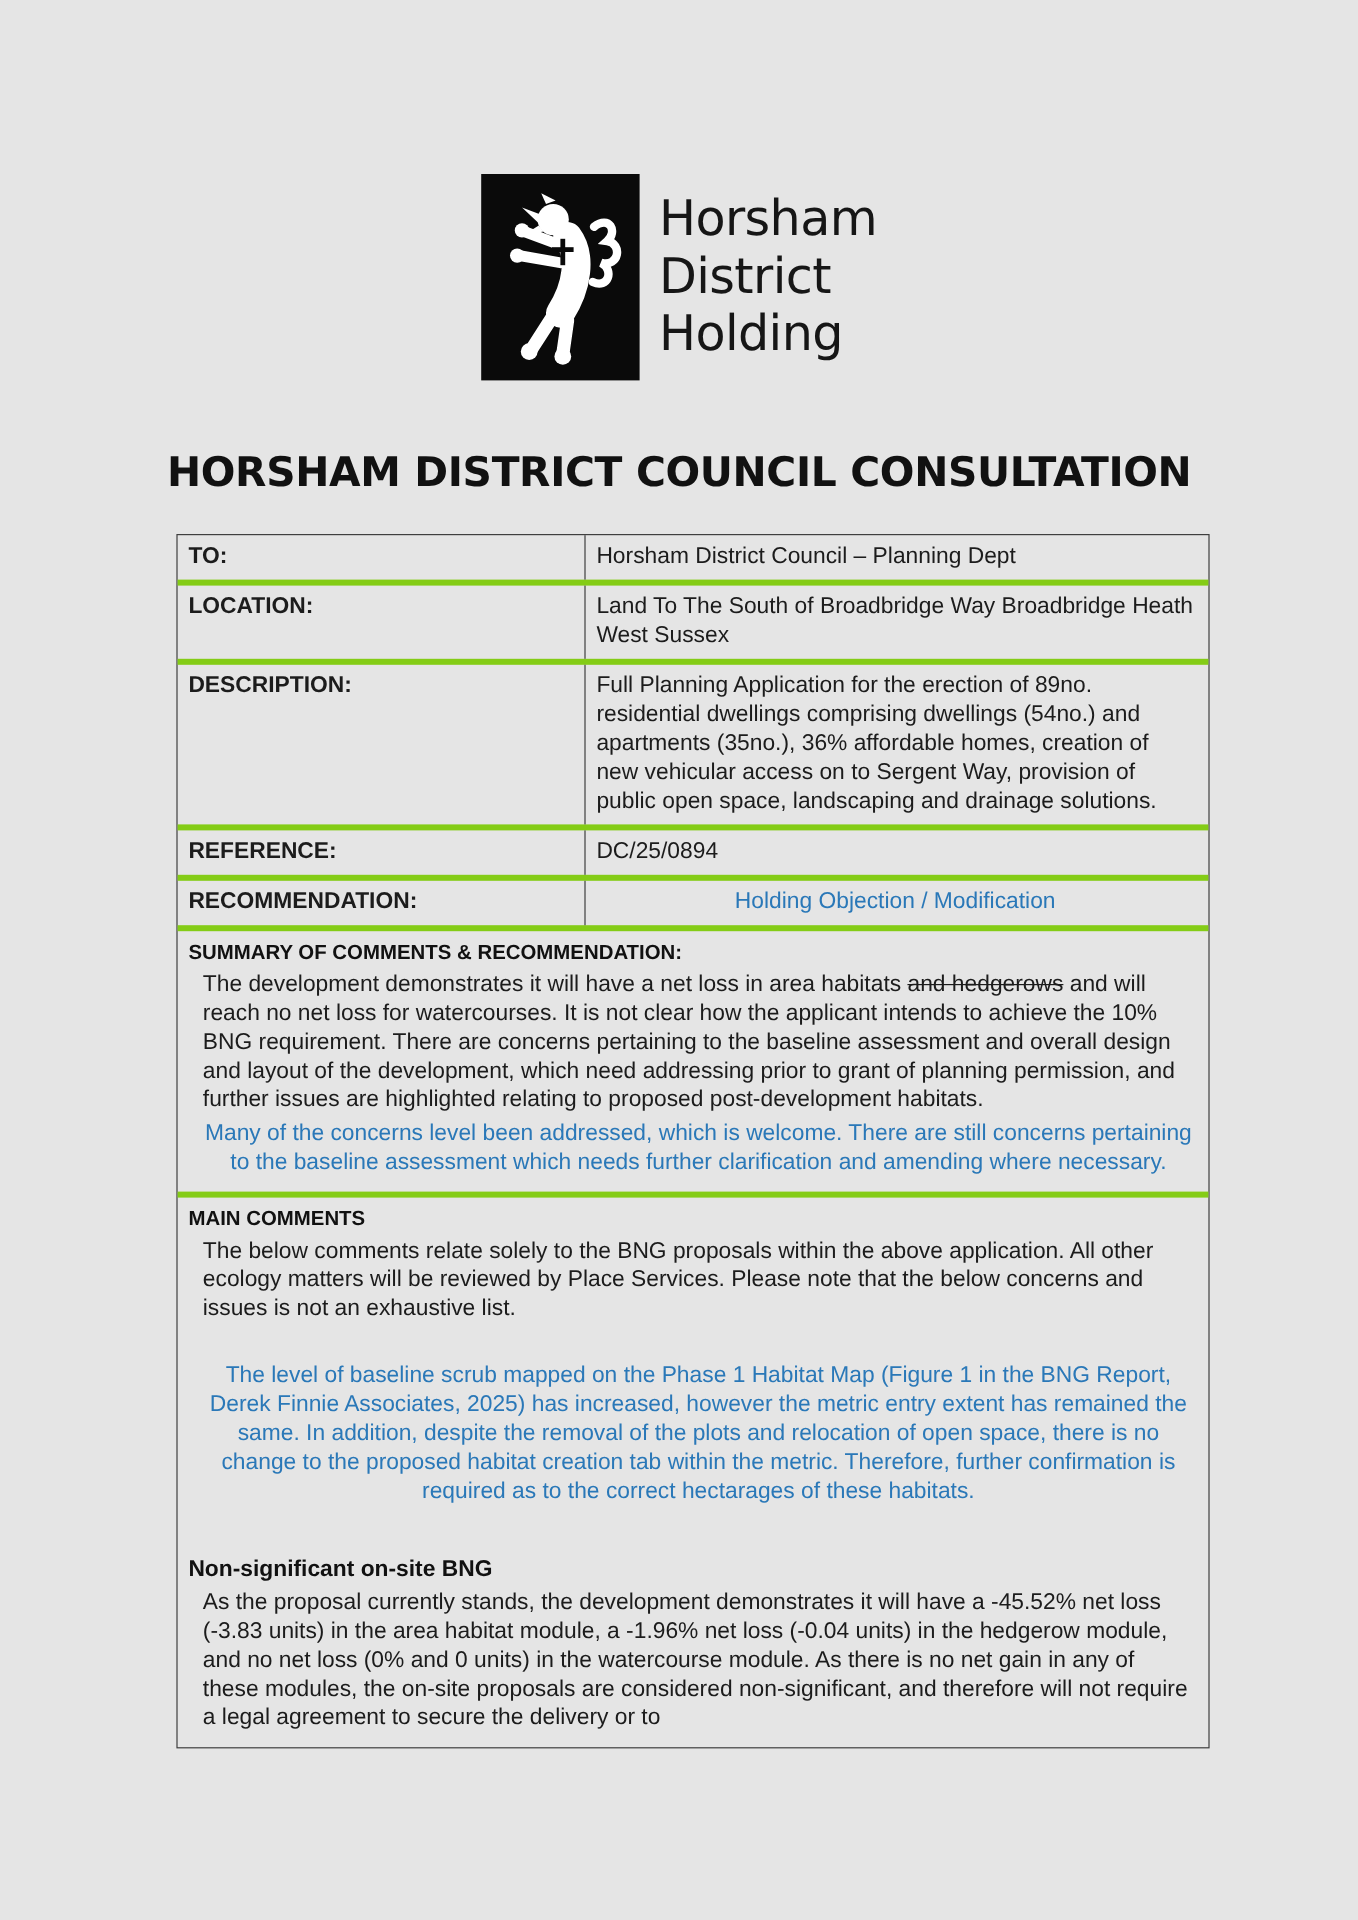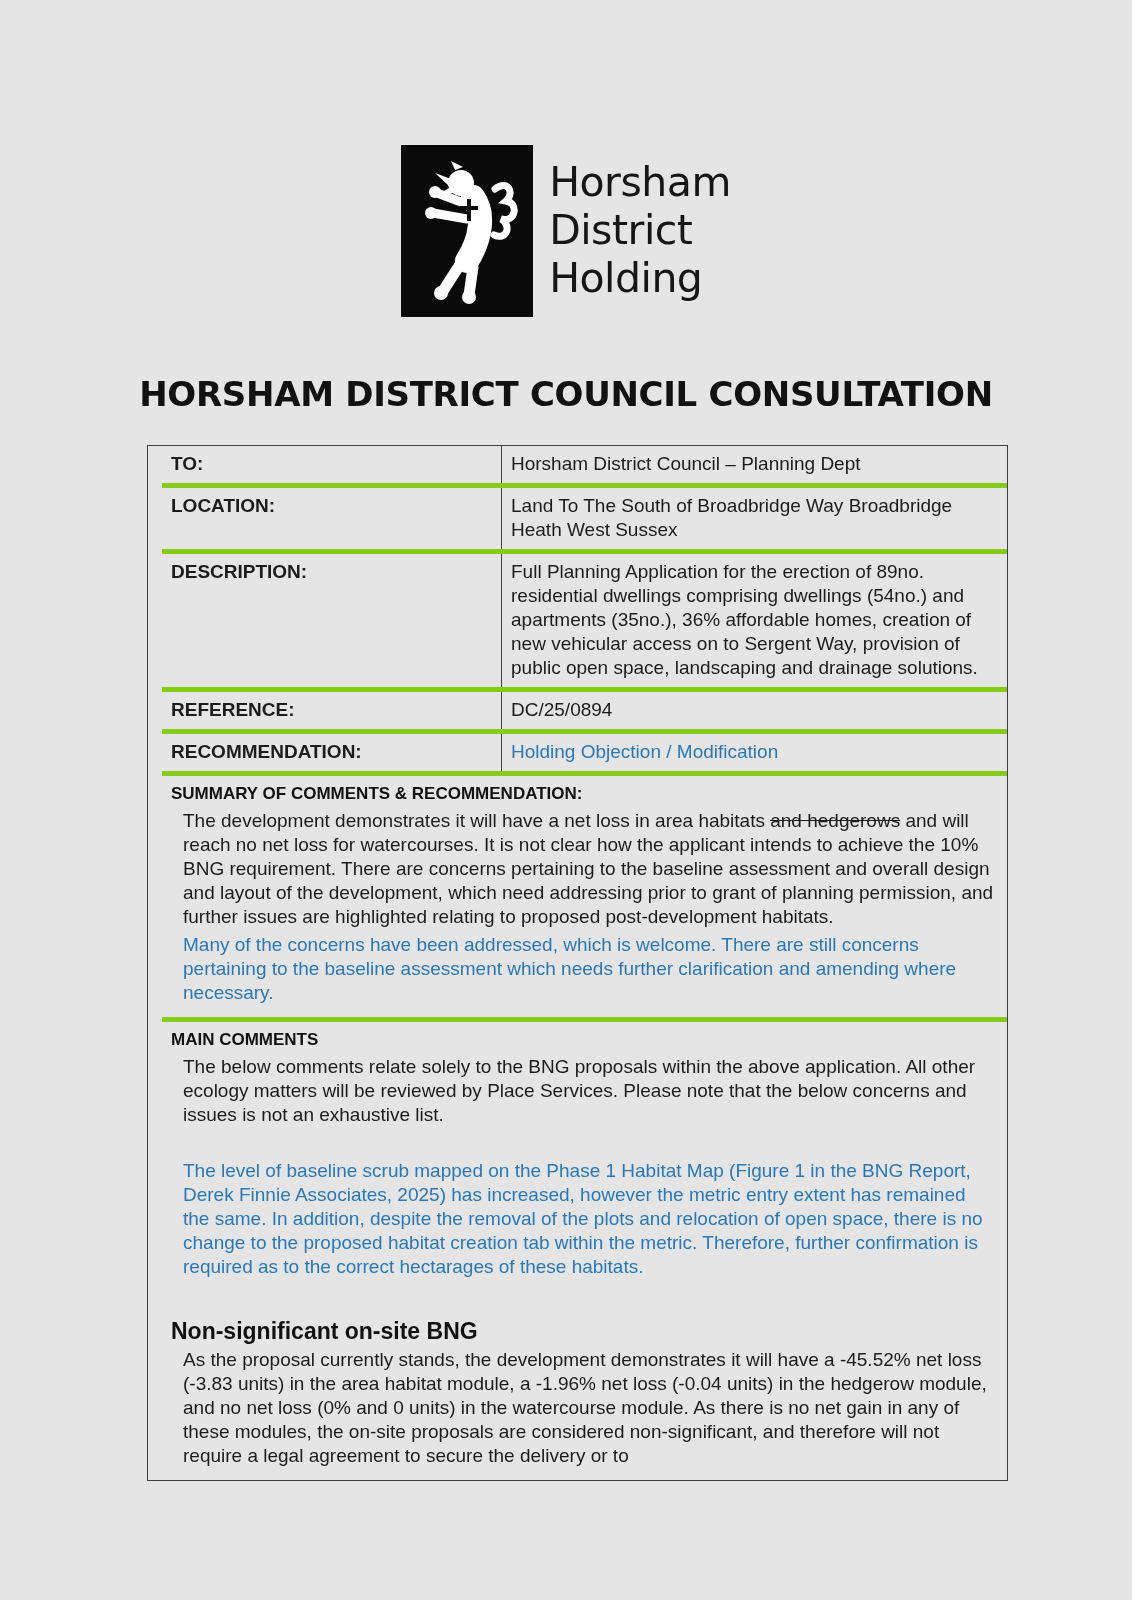--- a/index.html
+++ b/index.html
@@ -32,42 +32,42 @@
     text-align:center;
     font-family:"DejaVu Sans", sans-serif;
     font-weight:bold;font-size:34px;color:#111;
     letter-spacing:-0.3px;
   }
   
   .doc-table{
     position:absolute;left:147px;top:445px;width:861px;
     border:1px solid #3f3f3f;
     box-sizing:border-box;
-    font-size:19px;line-height:24px;padding-left:14px;
+    font-size:19px;line-height:24px;
   }
   .t-row{border-top:5px solid #84cc16;}
   .t-row:first-child{border-top:none;}
   .t-grid{display:grid;grid-template-columns:340px 1fr;}
   .t-label{
     border-right:1px solid #3f3f3f;
     font-weight:bold;padding:6px 10px 7px 9px;
     box-sizing:border-box;
   }
   .t-value{padding:6px 12px 7px 9px;box-sizing:border-box;}
   .t-full{padding:5px 12px 8px 9px;}
   .t-full h3{
     margin:0 0 3px 0;font-size:17px;line-height:25px;color:#111;
   }
   .t-full p{margin:0 0 4px 12px;}
-  .blue{color:#2a78b8;}
+  .blue{color:#2a78b8;text-align:center;}
   .strike{text-decoration:line-through;}
   .gap-sm{height:28px;}
   .gap-md{height:36px;}
   .subhead{
-    margin:0 0 4px 0 !important;font-weight:bold;font-size:23px;line-height:25px;color:#111;
+    margin:0 0 4px 0 !important;font-weight:bold;font-size:19px;line-height:25px;color:#111;
   }
 </style>
 </head>
 <body>
 
 <div class="page">
 
   <div class="logo-row">
     <div class="logo-box">
       <svg width="112" height="152" viewBox="0 0 112 152" xmlns="http://www.w3.org/2000/svg">
@@ -133,21 +133,21 @@
     </div>
 
     <div class="t-row t-grid">
       <div class="t-label">RECOMMENDATION:</div>
       <div class="t-value blue">Holding Objection / Modification</div>
     </div>
 
     <div class="t-row t-full">
       <h3>SUMMARY OF COMMENTS &amp; RECOMMENDATION:</h3>
       <p><span>The development demonstrates it will have a net loss in area habitats </span><span class="strike">and hedgerows</span><span> and will reach no net loss for watercourses. It is not clear how the applicant intends to achieve the 10% BNG requirement. There are concerns pertaining to the baseline assessment and overall design and layout of the development, which need addressing prior to grant of planning permission, and further issues are highlighted relating to proposed post-development habitats.</span></p>
-      <p class="blue">Many of the concerns have been addressed, which is welcome. There are still concerns pertaining to the baseline assessment which needs further clarification and amending where necessary.</p>
+      <p class="blue">Many of the concerns level been addressed, which is welcome. There are still concerns pertaining to the baseline assessment which needs further clarification and amending where necessary.</p>
     </div>
 
     <div class="t-row t-full">
       <h3>MAIN COMMENTS</h3>
       <p>The below comments relate solely to the BNG proposals within the above application. All other ecology matters will be reviewed by Place Services. Please note that the below concerns and issues is not an exhaustive list.</p>
       <div class="gap-sm"></div>
       <p class="blue">The level of baseline scrub mapped on the Phase 1 Habitat Map (Figure 1 in the BNG Report, Derek Finnie Associates, 2025) has increased, however the metric entry extent has remained the same. In addition, despite the removal of the plots and relocation of open space, there is no change to the proposed habitat creation tab within the metric. Therefore, further confirmation is required as to the correct hectarages of these habitats.</p>
       <div class="gap-md"></div>
       <p class="subhead">Non-significant on-site BNG</p>
       <p>As the proposal currently stands, the development demonstrates it will have a -45.52% net loss (-3.83 units) in the area habitat module, a -1.96% net loss (-0.04 units) in the hedgerow module, and no net loss (0% and 0 units) in the watercourse module. As there is no net gain in any of these modules, the on-site proposals are considered non-significant, and therefore will not require a legal agreement to secure the delivery or to</p>

